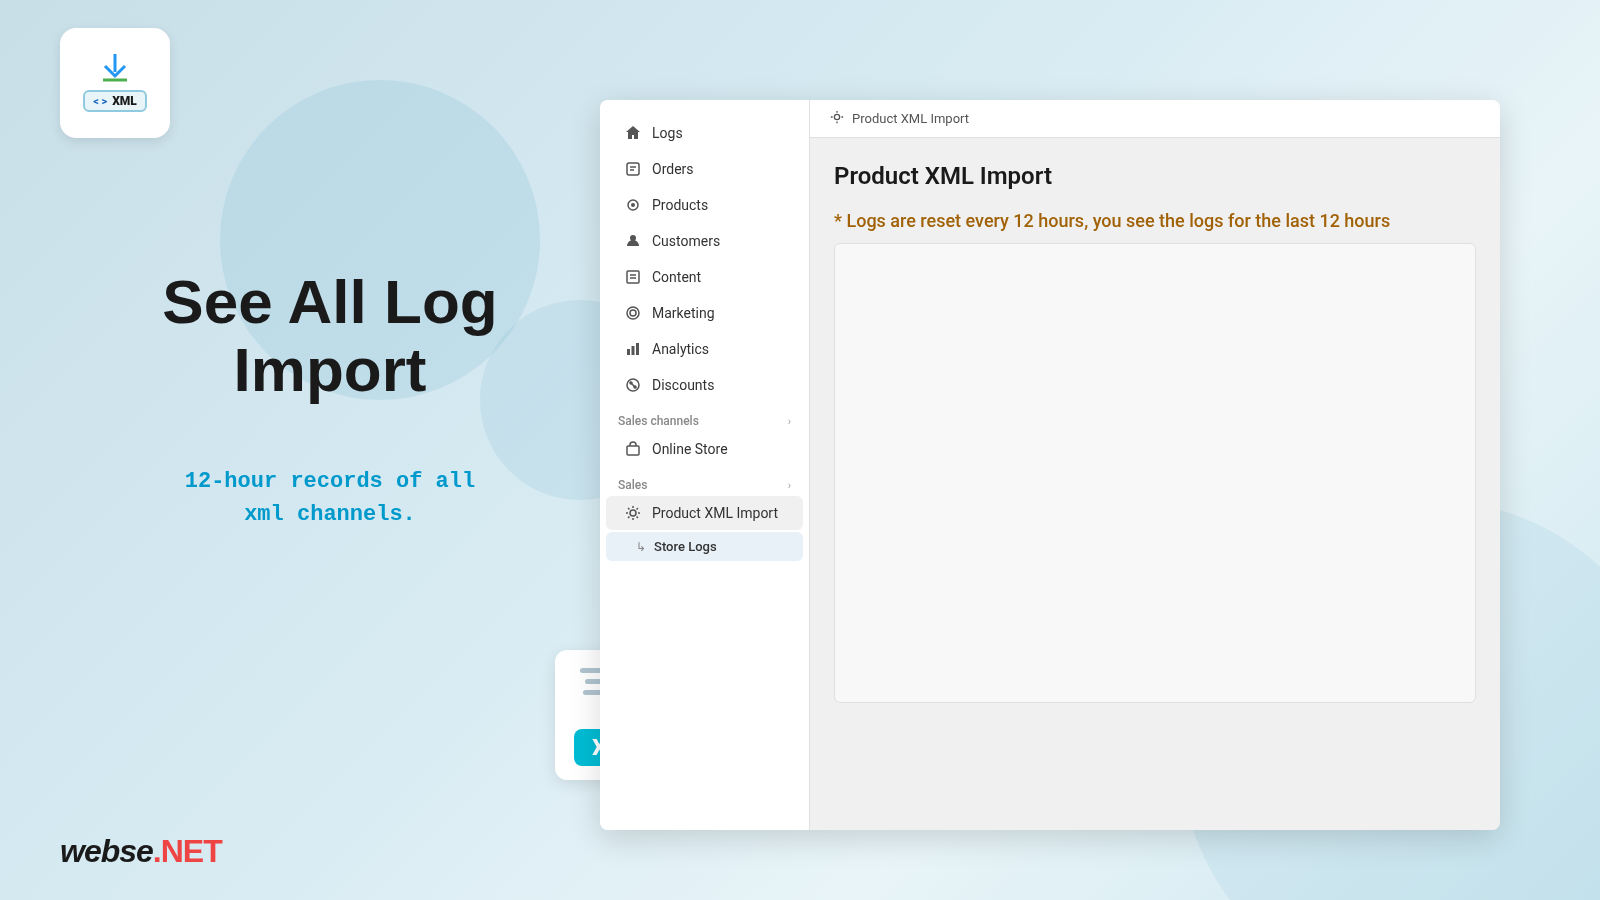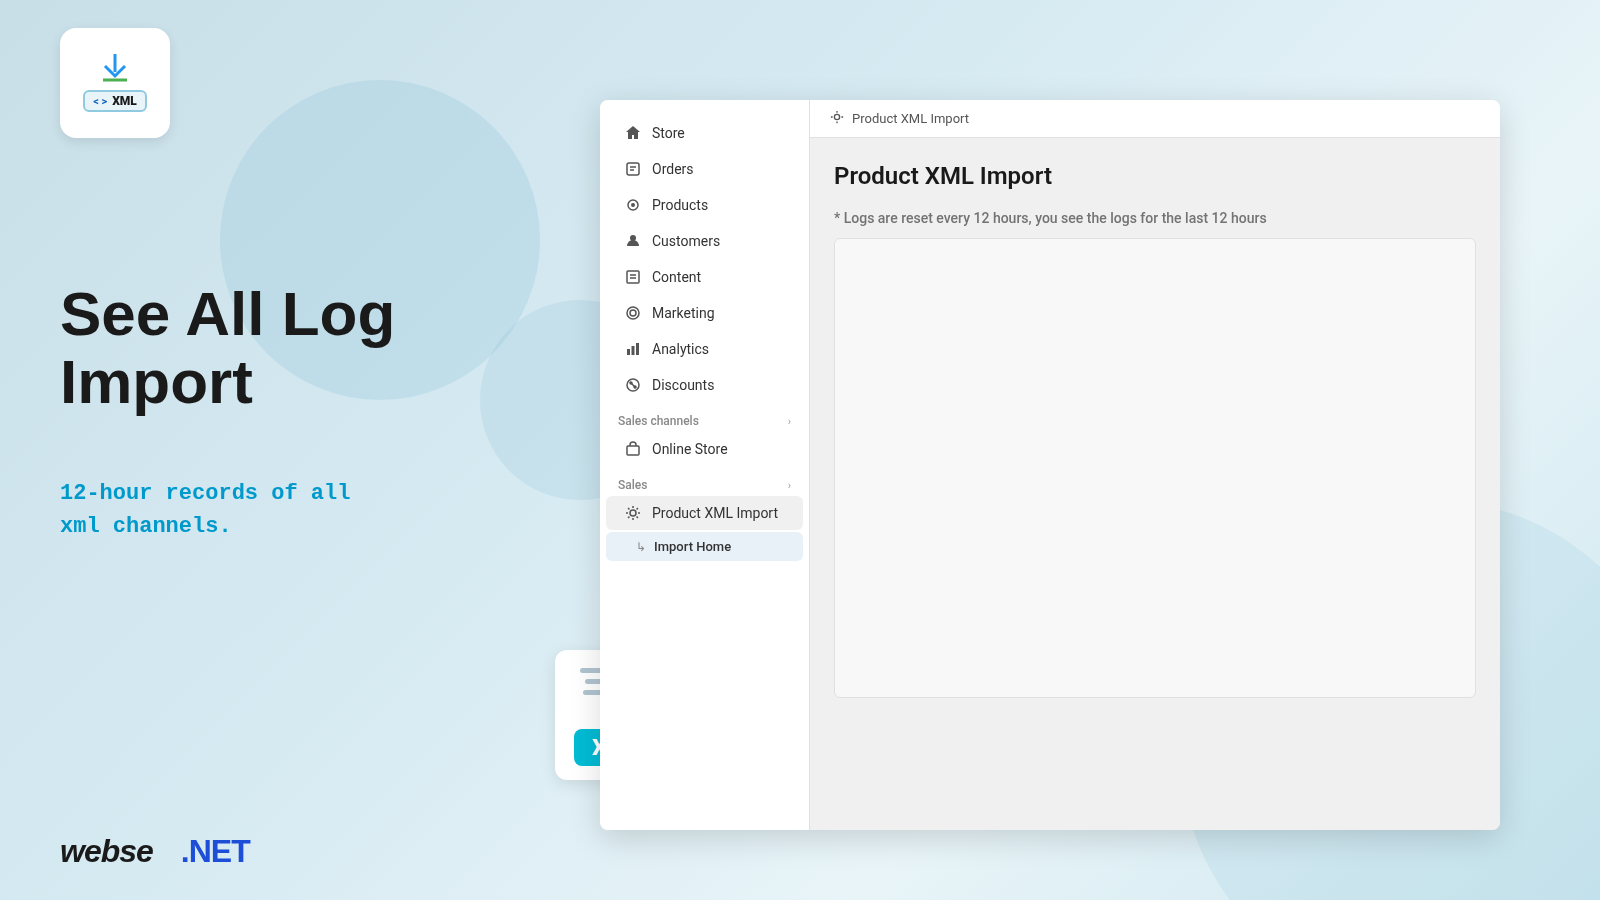--- a/index.html
+++ b/index.html
@@ -74,23 +74,24 @@
       color: #1565c0;
       margin-top: 2px;
       display: flex;
       align-items: center;
       gap: 2px;
     }
 
     
     .left-content {
       position: absolute;
-      top: 280px;
+      top: 268px;
       left: 60px;
       width: 540px;
+      text-align: center;
     }
 
     .main-heading {
       font-size: 62px;
       font-weight: 900;
       color: #1a1a1a;
       line-height: 1.1;
       margin-bottom: 28px;
       font-family: 'Arial Black', Arial, sans-serif;
     }
@@ -270,22 +271,22 @@
     }
 
     .page-title {
       font-size: 24px;
       font-weight: 600;
       color: #1a1a1a;
       margin-bottom: 20px;
     }
 
     .log-notice {
-      font-size: 14px;
-      color: #737373;
+      font-size: 18px;
+      color: #a16207;
       font-weight: 500;
       margin-bottom: 12px;
     }
 
     .log-box {
       background: #f8f8f8;
       border: 1px solid #e0e0e0;
       border-radius: 6px;
       height: 460px;
       width: 100%;
@@ -333,35 +334,35 @@
       <div class="file-line" style="width:70px;"></div>
       <div class="file-line" style="width:60px;"></div>
       <div class="file-line" style="width:65px;"></div>
     </div>
     <div class="xml-badge">XML</div>
   </div>
 </div>
 
 <div class="brand-text">
   <span>
-    <span style="font-style:italic;text-align:center;">webse</span><span style="color:#1d4ed8;margin-left:28px;">.NET</span>
+    <span style="font-style:italic;text-align:center;">webse</span><span style="color:#ef4444;">.NET</span>
   </span>
 </div>
 
 <div class="shopify-panel">
 
   <div class="sidebar">
 
     <div class="nav-item">
       <span class="nav-icon">
         <svg width="16" height="16" viewBox="0 0 16 16" fill="#555">
             <path d="M8 1L1 7h2v7h4v-4h2v4h4V7h2z"></path>
           </svg>
       </span>
-      <span>Store</span>
+      <span>Logs</span>
     </div>
 
     <div class="nav-item">
       <span class="nav-icon">
         <svg width="16" height="16" viewBox="0 0 16 16" fill="none" stroke="#555" stroke-width="1.5">
             <rect x="2" y="2" width="12" height="12" rx="2"></rect>
             <line x1="5" y1="6" x2="11" y2="6"></line>
             <line x1="5" y1="9" x2="9" y2="9"></line>
           </svg>
       </span>
@@ -457,21 +458,21 @@
         <svg width="16" height="16" viewBox="0 0 16 16" fill="none" stroke="#555" stroke-width="1.5">
             <circle cx="8" cy="8" r="3"></circle>
             <path d="M8 1v2M8 13v2M1 8h2M13 8h2M3.05 3.05l1.41 1.41M11.54 11.54l1.41 1.41M3.05 12.95l1.41-1.41M11.54 4.46l1.41-1.41"></path>
           </svg>
       </span>
       <span>Product XML Import</span>
     </div>
 
     <div class="nav-sub-item selected">
       <span style="color:#888; font-size:12px;">↳</span>
-      <span>Import Home</span>
+      <span>Store Logs</span>
     </div>
 
   </div>
 
   <div class="main-content">
 
     <div class="breadcrumb-bar">
       <span class="breadcrumb-icon">
         <svg width="14" height="14" viewBox="0 0 16 16" fill="none" stroke="#555" stroke-width="1.5">
             <circle cx="8" cy="8" r="3"></circle>

